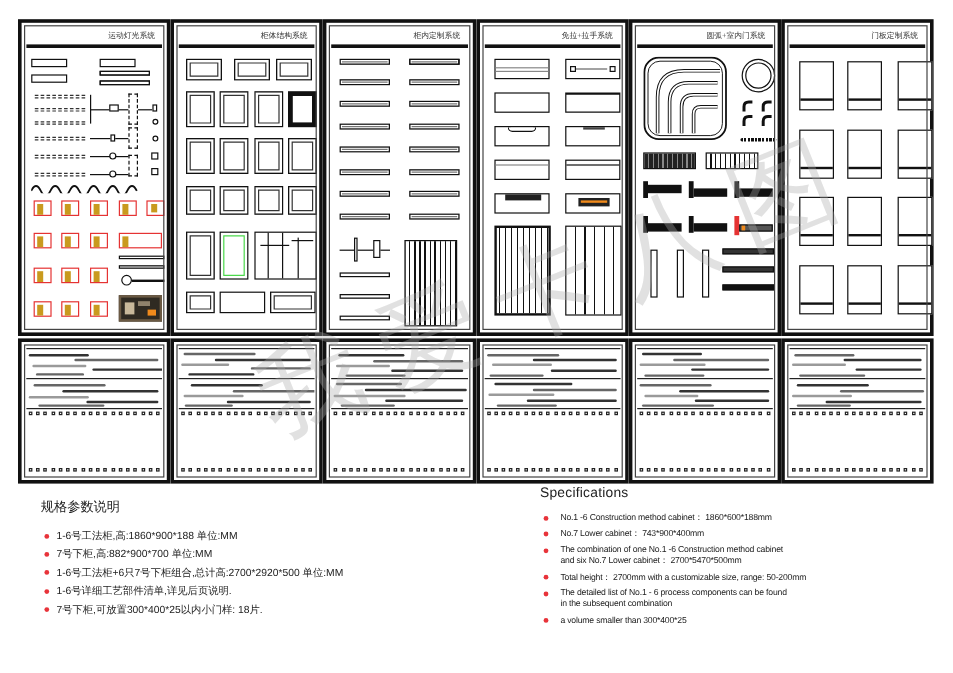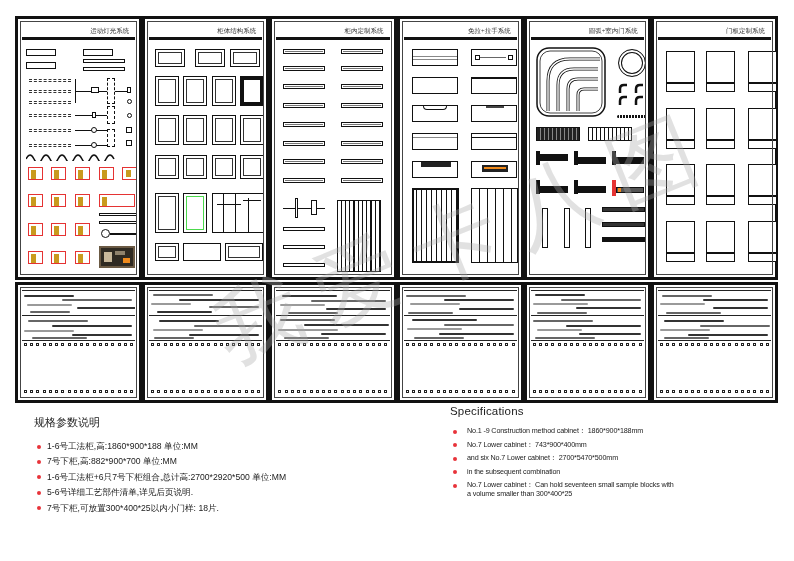--- a/index.html
+++ b/index.html
@@ -722,43 +722,48 @@
 </div>
 
 <div class="watermark">我爱卡八图</div>
 
 <div class="spec-cn">
   <h2>规格参数说明</h2>
   <ul>
     <li><i class="bullet"></i><span>1-6号工法柜,高:1860*900*188  单位:MM</span></li>
     <li><i class="bullet"></i><span>7号下柜,高:882*900*700   单位:MM</span></li>
     <li><i class="bullet"></i><span>1-6号工法柜+6只7号下柜组合,总计高:2700*2920*500  单位:MM</span></li>
-    <li><i class="bullet"></i><span>5-6号详细工艺部件清单,详见后页说明.</span></li>
+    <li><i class="bullet"></i><span>1-6号详细工艺部件清单,详见后页说明.</span></li>
     <li><i class="bullet"></i><span>7号下柜,可放置300*400*25以内小门样: 18片.</span></li>
   </ul>
 </div>
 
 <div class="spec-en">
   <h2>Specifications</h2>
   <ul>
     <li>
         <i class="bullet"></i>
-        <span class="l2">No.1 -9 Construction method cabinet： 1860*900*188mm</span>
+        <span class="l2">No.1 -6 Construction method cabinet： 1860*600*188mm</span>
       </li>
     <li>
         <i class="bullet"></i>
         <span class="l2">No.7 Lower cabinet： 743*900*400mm</span>
       </li>
     <li>
         <i class="bullet"></i>
+        <span class="l2">The combination of one No.1 -6 Construction method cabinet</span>
         <span class="l2">and six No.7 Lower cabinet： 2700*5470*500mm</span>
       </li>
     <li>
         <i class="bullet"></i>
+        <span class="l2">Total height： 2700mm with a customizable size, range: 50-200mm</span>
+      </li>
+    <li>
+        <i class="bullet"></i>
+        <span class="l2">The detailed list of No.1 - 6 process components can be found</span>
         <span class="l2">in the subsequent combination</span>
       </li>
     <li>
         <i class="bullet"></i>
-        <span class="l2">No.7 Lower cabinet： Can hold seventeen small sample blocks with</span>
         <span class="l2">a volume smaller than 300*400*25</span>
       </li>
   </ul>
 </div>
 
 </body></html>

